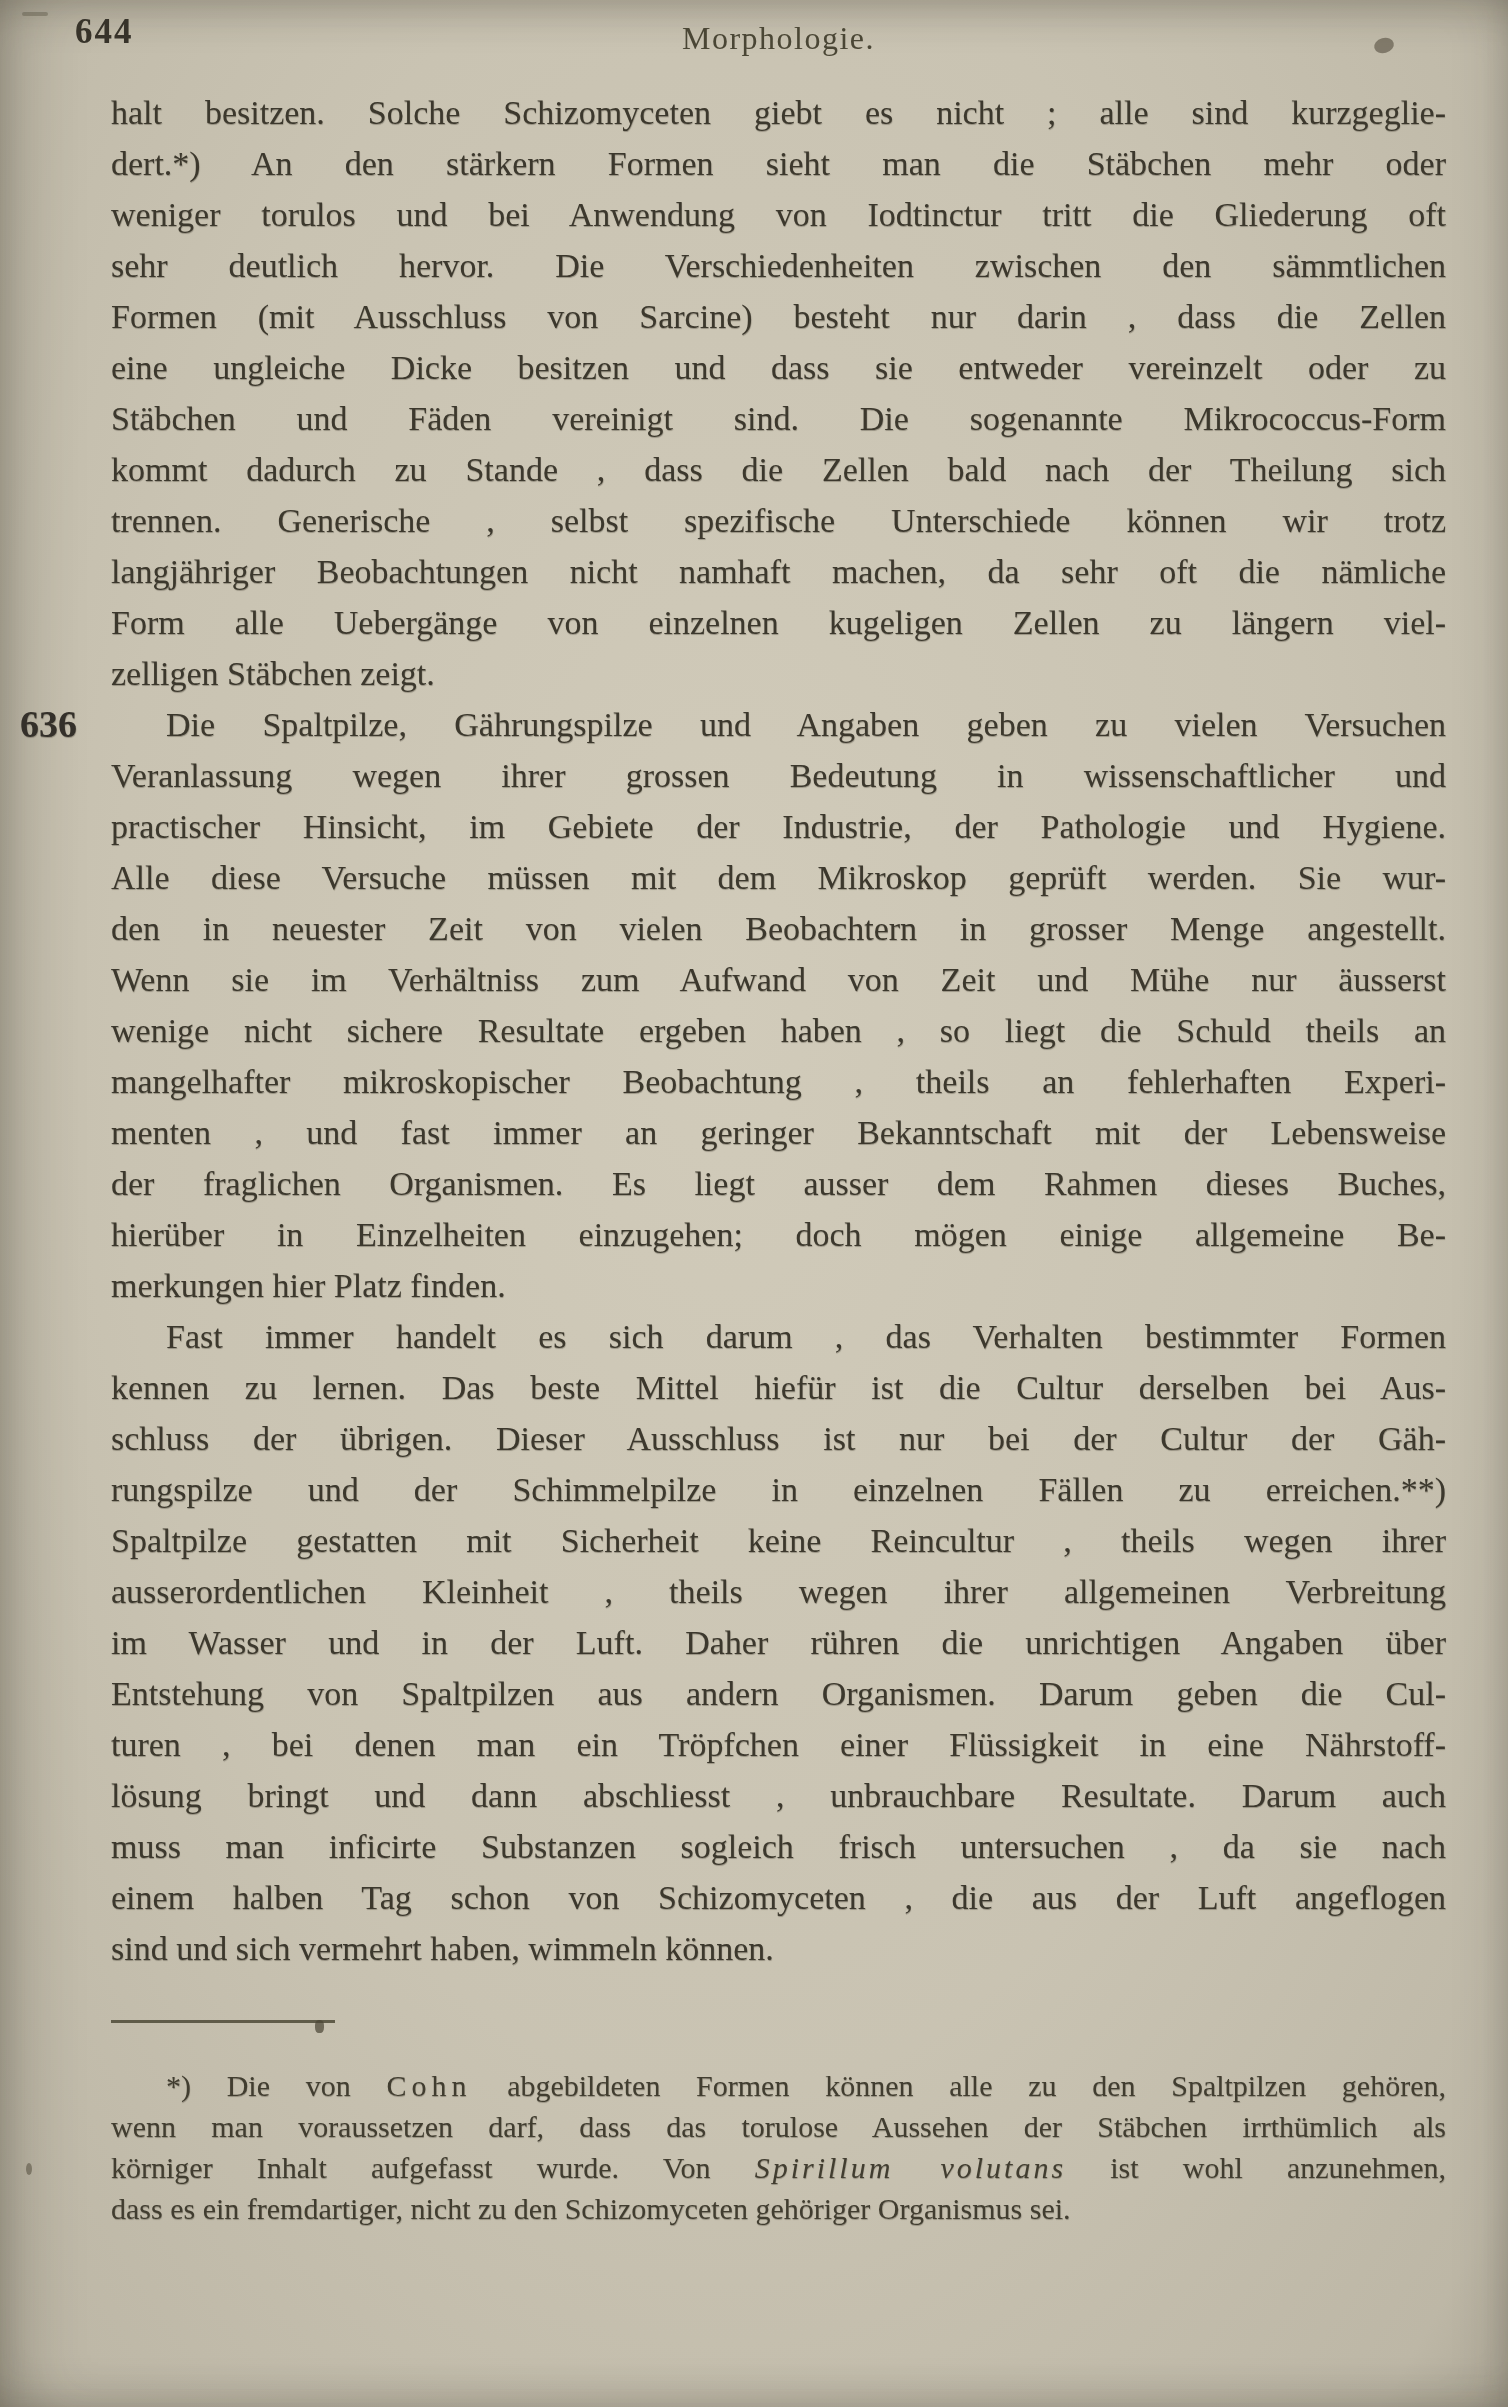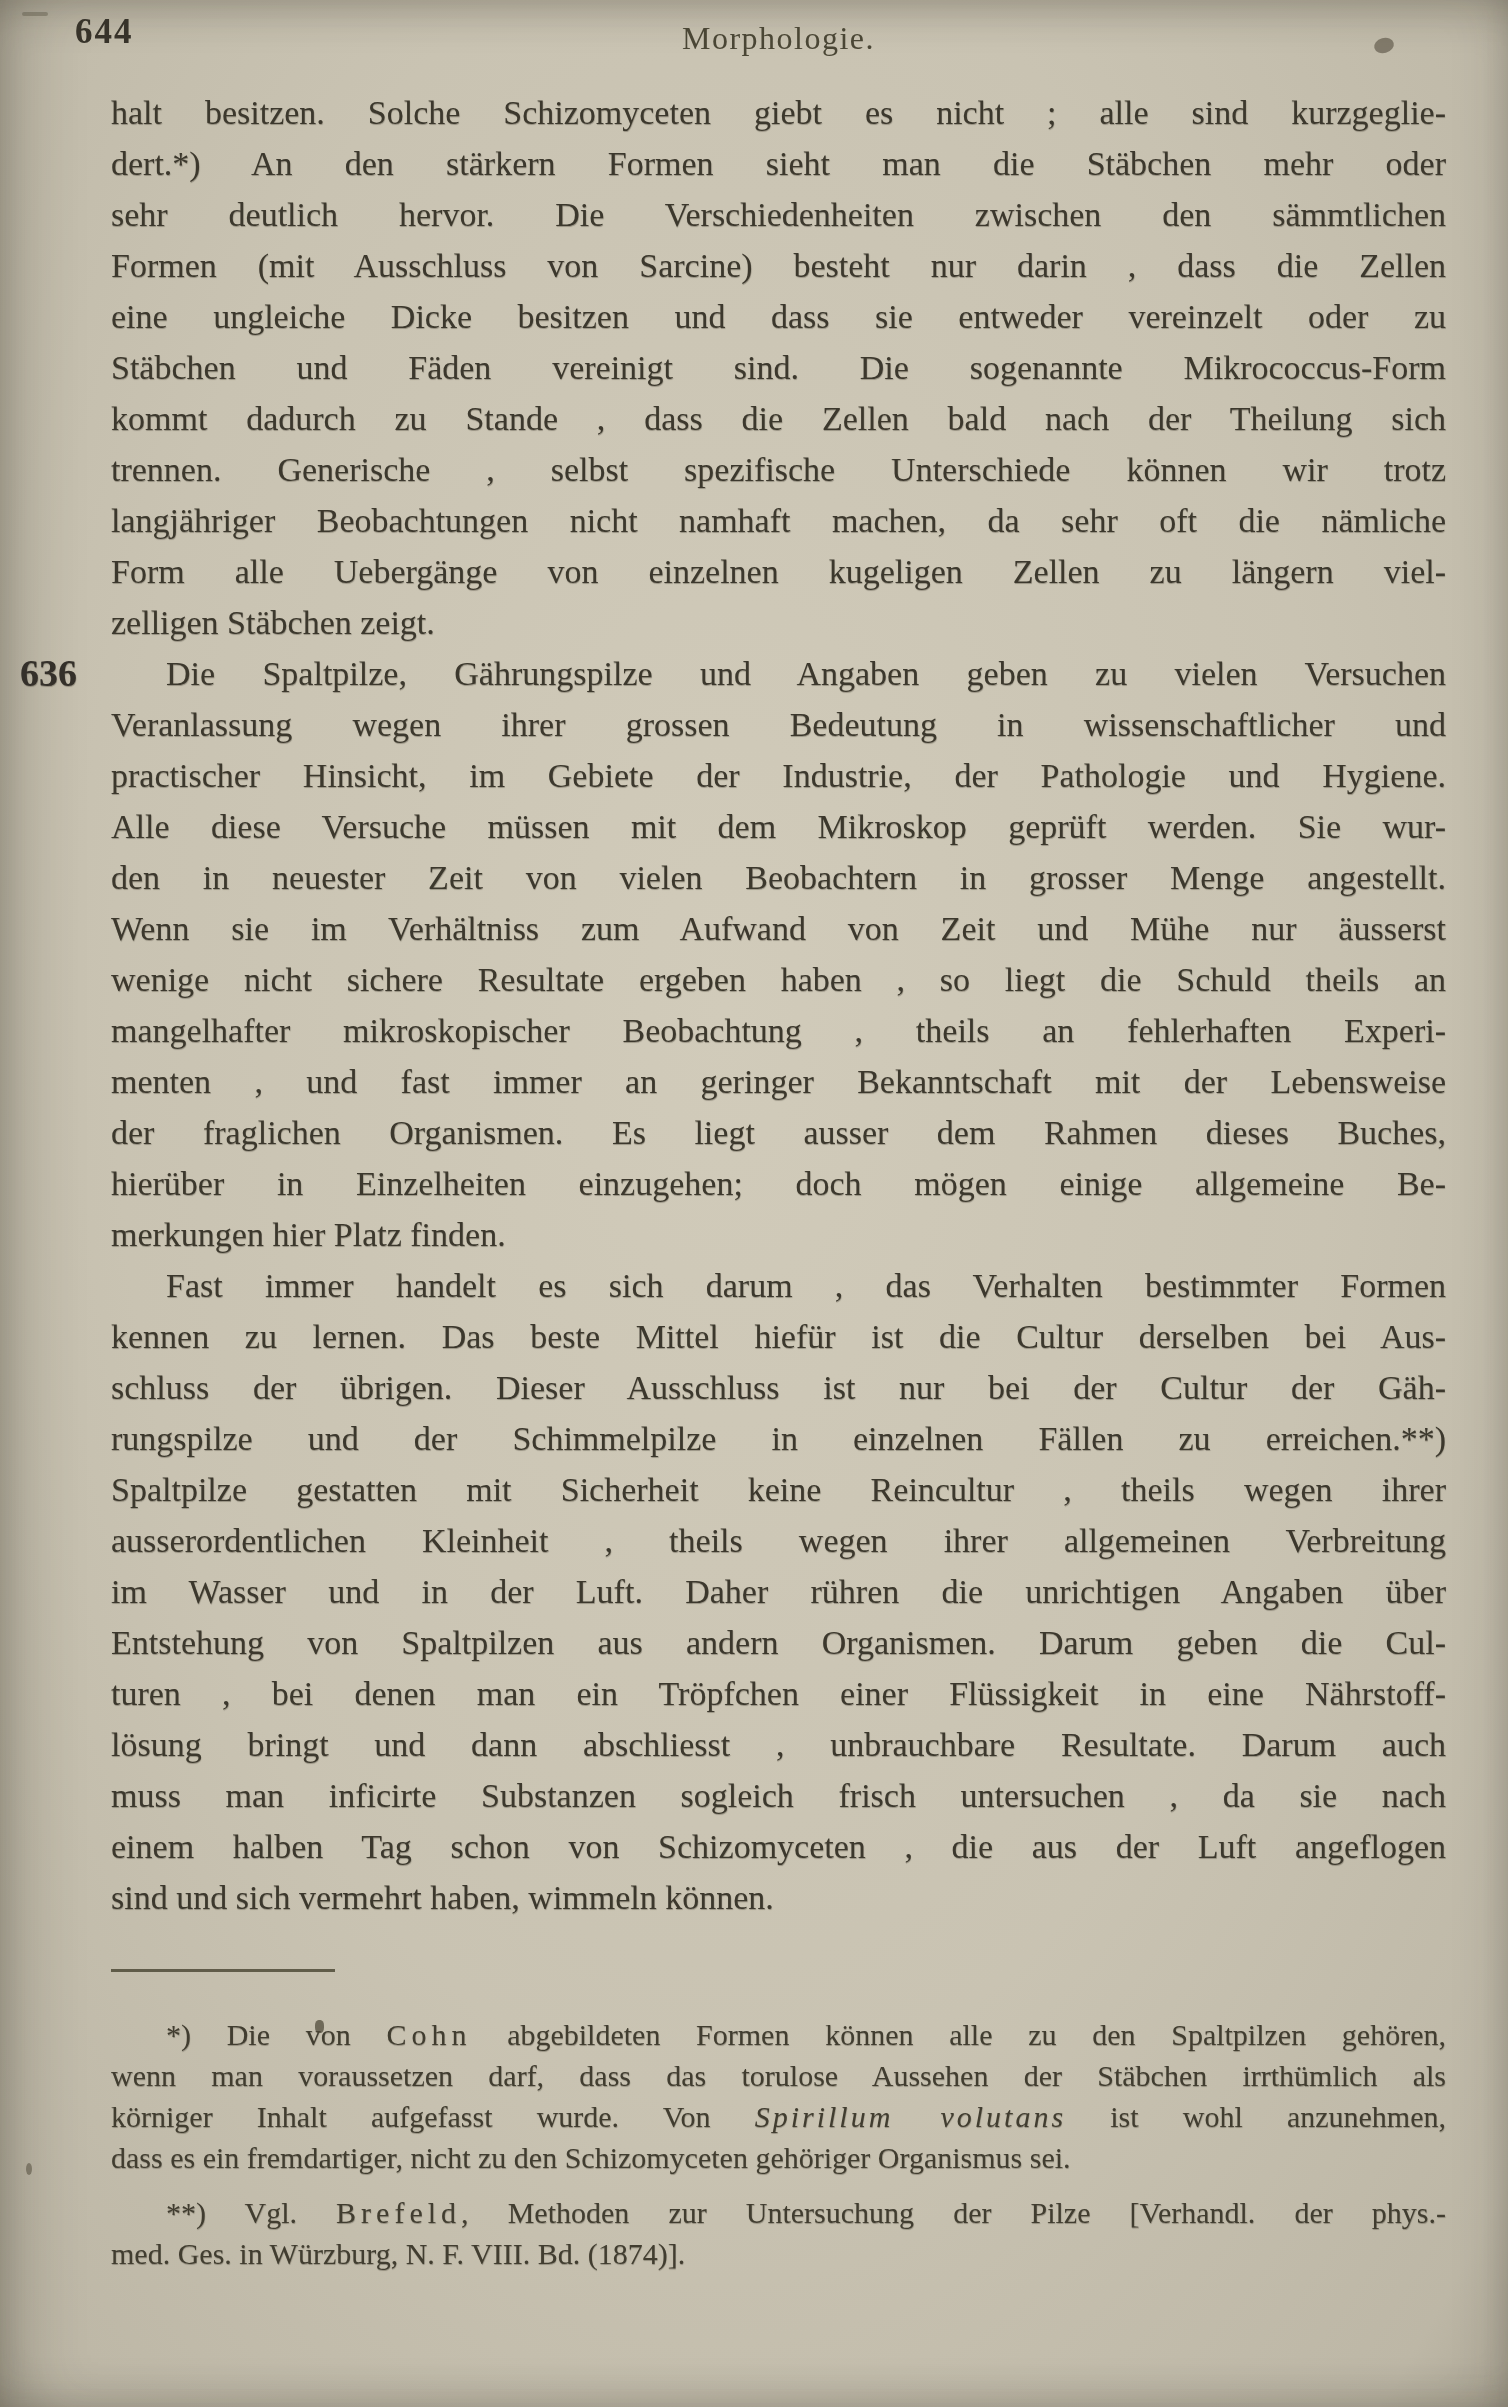--- a/index.html
+++ b/index.html
@@ -47,20 +47,21 @@
 
     <div class="running-header">
       <span class="page-num">644</span>
       <span class="header-title">Morphologie.</span>
     </div>
 
     <div class="body-text">
       <div class="para">
           <div class="line">halt besitzen. Solche Schizomyceten giebt es nicht ; alle sind kurzgeglie-</div>
           <div class="line">dert.*) An den stärkern Formen sieht man die Stäbchen mehr oder</div>
+          <div class="line">weniger torulos und bei Anwendung von Iodtinctur tritt die Gliederung oft</div>
           <div class="line">sehr deutlich hervor. Die Verschiedenheiten zwischen den sämmtlichen</div>
           <div class="line">Formen (mit Ausschluss von Sarcine) besteht nur darin , dass die Zellen</div>
           <div class="line">eine ungleiche Dicke besitzen und dass sie entweder vereinzelt oder zu</div>
           <div class="line">Stäbchen und Fäden vereinigt sind. Die sogenannte Mikrococcus-Form</div>
           <div class="line">kommt dadurch zu Stande , dass die Zellen bald nach der Theilung sich</div>
           <div class="line">trennen. Generische , selbst spezifische Unterschiede können wir trotz</div>
           <div class="line">langjähriger Beobachtungen nicht namhaft machen, da sehr oft die nämliche</div>
           <div class="line">Form alle Uebergänge von einzelnen kugeligen Zellen zu längern viel-</div>
           <div class="line last">zelligen Stäbchen zeigt.</div>
         </div>
@@ -102,24 +103,20 @@
 
     <div class="fn-rule"></div>
 
     <div class="footnotes">
       <div class="fn">
         <div class="line indent1"><span>*) Die von </span><span class="spaced">Cohn</span><span> abgebildeten Formen können alle zu den Spaltpilzen gehören,</span></div>
         <div class="line">wenn man voraussetzen darf, dass das torulose Aussehen der Stäbchen irrthümlich als</div>
         <div class="line"><span>körniger Inhalt aufgefasst wurde. Von </span><span class="sp-italic">Spirillum volutans</span><span> ist wohl anzunehmen,</span></div>
         <div class="line last">dass es ein fremdartiger, nicht zu den Schizomyceten gehöriger Organismus sei.</div>
       </div>
-      <div class="fn">
-        <div class="line indent1"><span>**) Vgl. </span><span class="spaced">Brefeld</span><span>, Methoden zur Untersuchung der Pilze [Verhandl. der phys.-</span></div>
-        <div class="line last">med. Ges. in Würzburg, N. F. VIII. Bd. (1874)].</div>
-      </div>
     </div>
 
   </div>
 
   <div class="speck s1"></div>
   <div class="speck s2"></div>
   <div class="speck s3"></div>
   <div class="speck s4"></div>
 </div>
 

